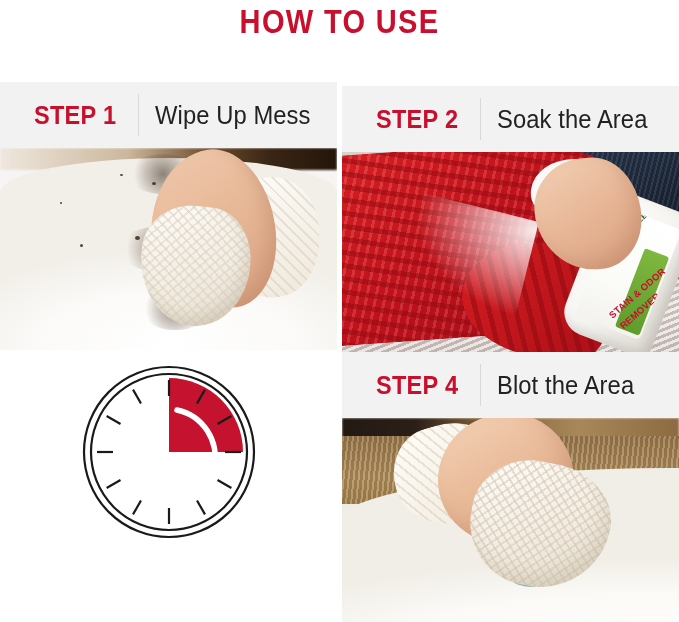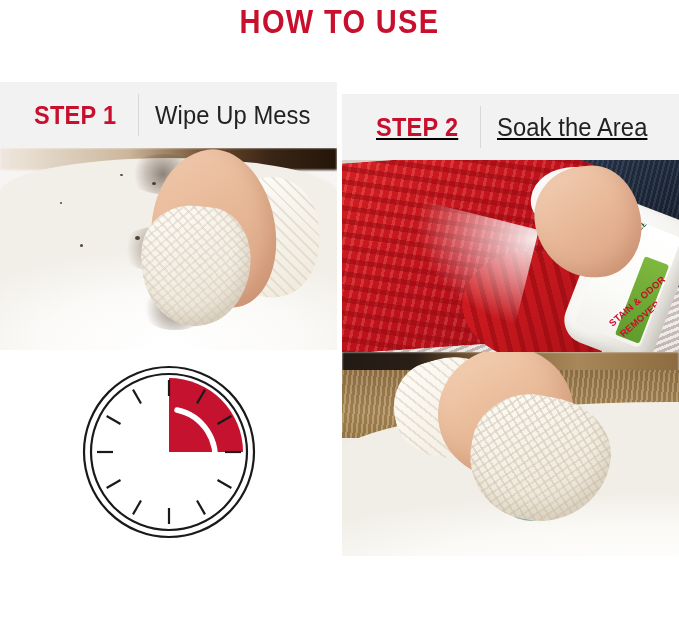--- a/index.html
+++ b/index.html
@@ -42,21 +42,21 @@
     position: relative;
     width: 679px;
     height: 540px;
   }
   .step-cell {
     position: absolute;
     box-sizing: border-box;
     overflow: hidden;
   }
   .cell-r1c1 { left: 0px;   top: 0px;   width: 337px; height: 268px; }
-  .cell-r1c2 { left: 342px; top: 12px;   width: 337px; height: 268px; text-decoration: underline; }
+  .cell-r1c2 { left: 342px; top: 4px;   width: 337px; height: 268px; }
   .cell-r2c1 { left: 0px;   top: 270px; width: 337px; height: 270px; }
   .cell-r2c2 { left: 342px; top: 270px; width: 337px; height: 270px; }
 
   
   .step-header {
     height: 66px;
     background: #f2f2f2;
     display: flex;
     align-items: center;
     box-sizing: border-box;
@@ -403,20 +403,25 @@
           </g>
 
           <path d="M96 46 A48 48 0 0 1 133 103" fill="none" stroke="#FFFFFF" stroke-width="5.5" stroke-linecap="round"></path>
           <path d="M123 98 L133 110 L142 96" fill="none" stroke="#FFFFFF" stroke-width="5.5" stroke-linecap="round" stroke-linejoin="round"></path>
         </svg>
       </div>
     </div>
   </div>
 
   <div class="step-cell cell-r2c2">
+    <div class="step-header">
+      <div class="step-number">STEP 4</div>
+      <div class="step-divider"></div>
+      <div class="step-label">Blot the Area</div>
+    </div>
     <div class="step-visual scene4">
       <div class="s4-dark"></div>
       <div class="s4-brown"></div>
       <div class="s4-white-rug"></div>
       <div class="s4-cloth"></div>
       <div class="s4-hand"></div>
       <div class="s4-teal"></div>
       <div class="s4-cloth-main"></div>
     </div>
   </div>

